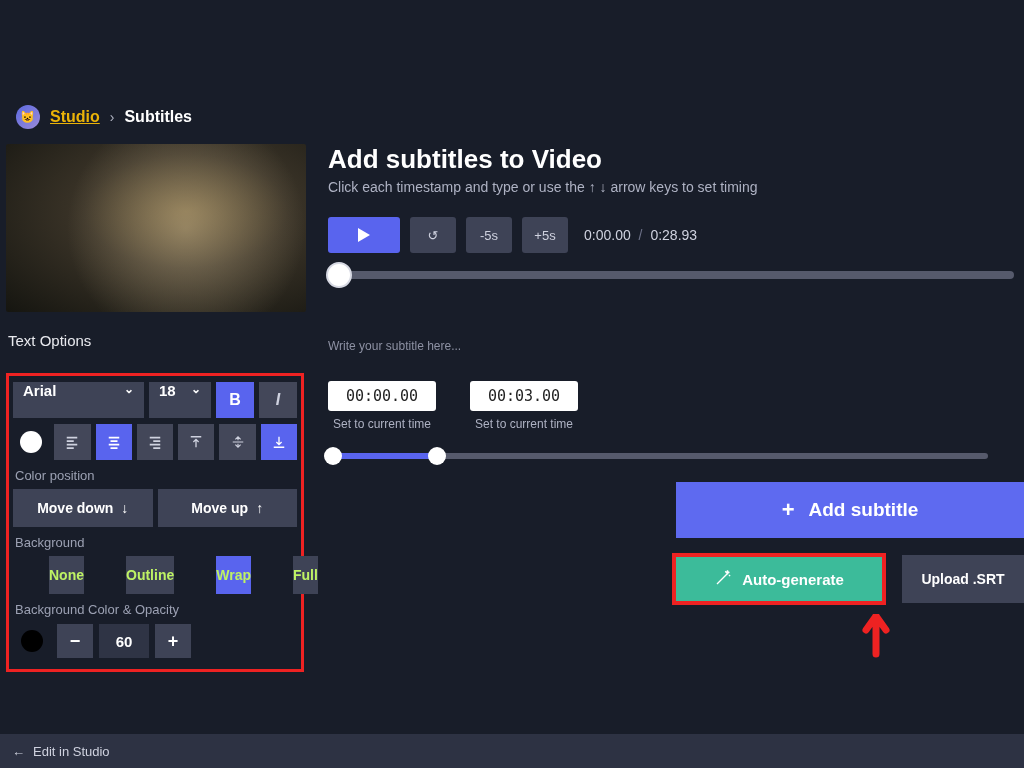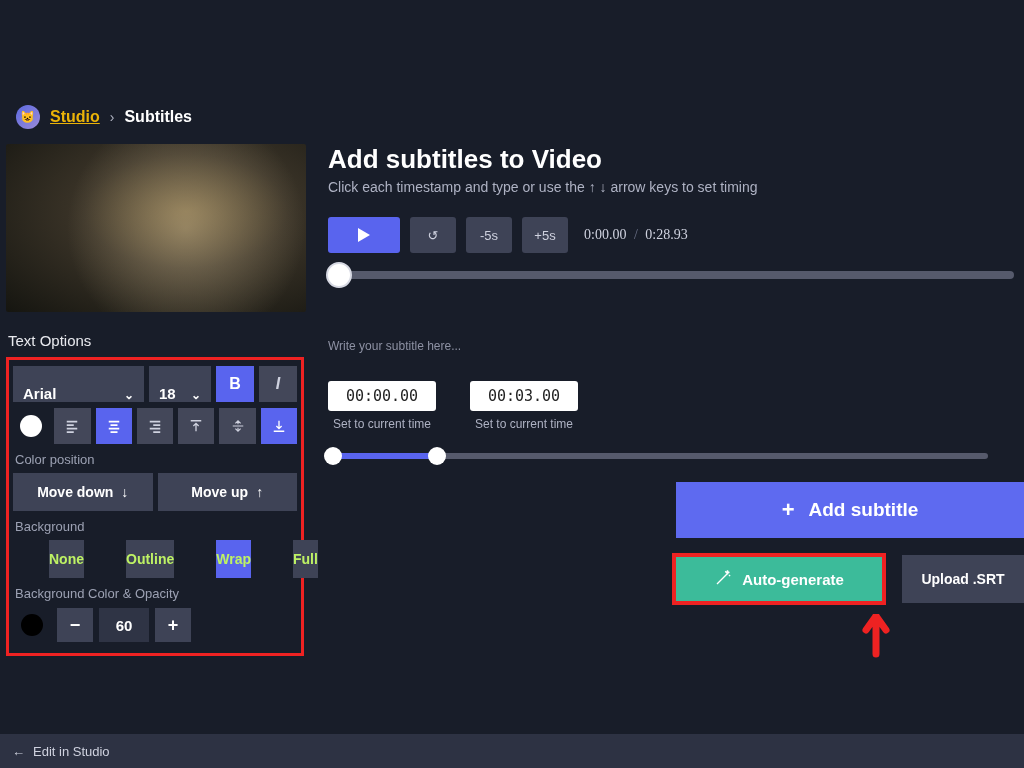--- a/index.html
+++ b/index.html
@@ -9,27 +9,27 @@
 .bc-link { color: #eab308; text-decoration: underline; font-size: 16px; font-weight: 600; }
 .bc-sep { color: #b0b4c3; font-size: 14px; }
 .bc-current { color: #fff; font-size: 16px; font-weight: 600; }
 
 .main-wrap { display: flex; margin-top: 15px; }
 
 .sidebar { width: 310px; padding: 0 6px; }
 .video-thumb { width: 300px; height: 168px; border-radius: 2px; background: radial-gradient(ellipse at 60% 40%, #6a5a3a 0%, #3b3428 40%, #151510 100%); position: relative; overflow: hidden; }
 .video-thumb::after { content: ""; position: absolute; inset: 0; background: radial-gradient(circle at 60% 50%, rgba(255,230,180,0.35), transparent 60%); }
 
-.text-options-label { font-size: 15px; color: #e8e9ee; margin: 20px 0 8px 2px; }
+.text-options-label { font-size: 15px; color: #e8e9ee; margin: 20px 0 24px 2px; }
 
 .options-block { border: 3px solid #e22; padding: 6px 4px 10px 4px; }
 
 .row { display: flex; gap: 5px; margin-bottom: 6px; }
 
-.select-font, .select-size { display: flex; align-items: flex-end; justify-content: space-between; background: #3e4356; color: #fff; padding: 0 10px; height: 36px; font-size: 15px; font-weight: 600; cursor: pointer; }
+.select-font, .select-size { display: flex; align-items: flex-start; justify-content: space-between; background: #3e4356; color: #fff; padding: 0 10px; height: 36px; font-size: 15px; font-weight: 600; cursor: pointer; }
 .select-font { flex: 1; }
 .select-size { width: 62px; }
 .chev { font-size: 12px; }
 
 .btn-sq { width: 38px; height: 36px; display: flex; align-items: center; justify-content: center; background: #434759; color: #cfd2df; font-weight: 700; cursor: pointer; }
 .btn-sq.active { background: #5964ee; color: #fff; }
 .btn-italic { font-style: italic; }
 
 .color-swatch { width: 38px; height: 36px; display: flex; align-items: center; justify-content: center; }
 .color-swatch .circle { width: 22px; height: 22px; border-radius: 50%; background: #fff; }
@@ -51,21 +51,21 @@
 
 .footer-bar { position: absolute; bottom: 0; left: 0; width: 1024px; height: 34px; background: #2d3243; display: flex; align-items: center; padding: 0 12px; gap: 8px; color: #cfd2df; font-size: 13px; }
 
 .content { flex: 1; padding: 0 10px 0 18px; }
 .page-title { font-size: 26px; font-weight: 700; color: #fff; }
 .page-subtitle { font-size: 14px; color: #aeb2c3; margin-top: 4px; }
 
 .playbar { display: flex; align-items: center; gap: 10px; margin-top: 22px; }
 .play-btn { width: 72px; height: 36px; background: #5964ee; border-radius: 3px; display: flex; align-items: center; justify-content: center; cursor: pointer; }
 .ctrl-btn { width: 46px; height: 36px; background: #3e4356; border-radius: 3px; display: flex; align-items: center; justify-content: center; font-size: 13px; color: #cfd2df; cursor: pointer; }
-.time-text { font-family: Liberation Serif, serif; font-size: 14px; color: #cfd2df; margin-left: 6px; }
+.time-text { font-family: Liberation Sans, sans-serif; font-size: 14px; color: #cfd2df; margin-left: 6px; }
 .time-sep { color: #6d7289; margin: 0 4px; }
 
 .timeline { height: 8px; background: #565a6c; border-radius: 4px; margin-top: 18px; position: relative; }
 .timeline .knob { position: absolute; left: -2px; top: 50%; transform: translateY(-50%); width: 26px; height: 26px; border-radius: 50%; background: #fff; border: 2px solid #d7d9e3; }
 
 .subtitle-input { width: 640px; margin-top: 60px; font-size: 12px; color: #8d91a3; }
 
 .ts-row { display: flex; gap: 34px; margin-top: 28px; }
 .ts-col { display: flex; flex-direction: column; align-items: center; gap: 6px; }
 .ts-box { width: 108px; height: 30px; background: #fff; color: #222; border-radius: 3px; display: flex; align-items: center; justify-content: center; font-family: monospace; font-size: 15px; }

